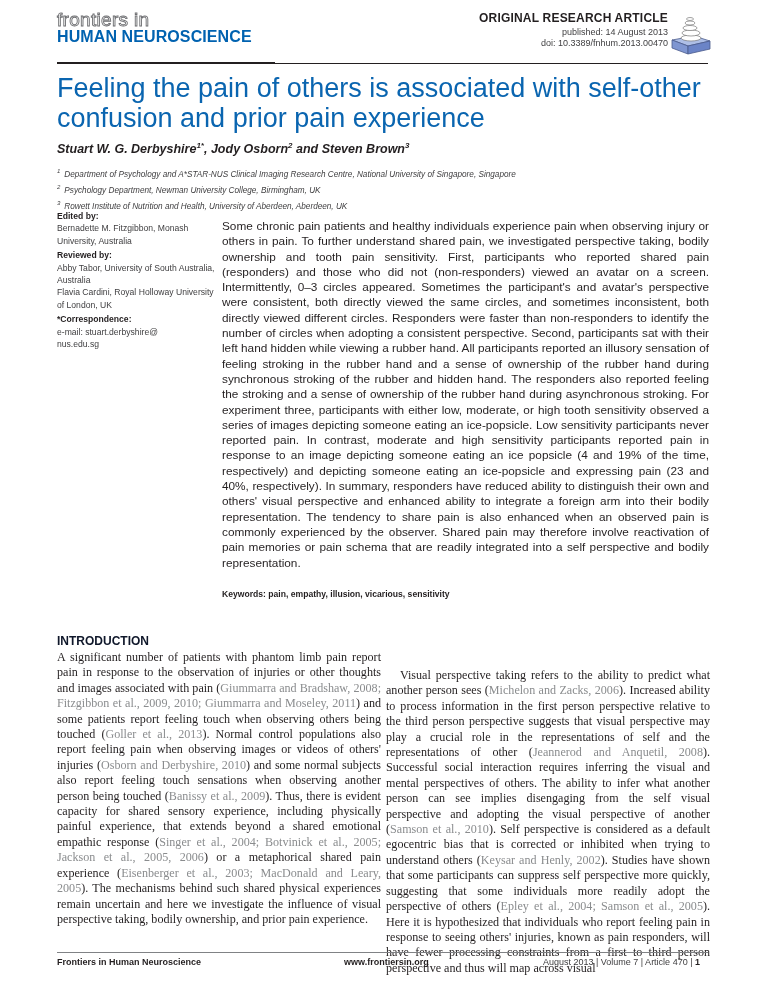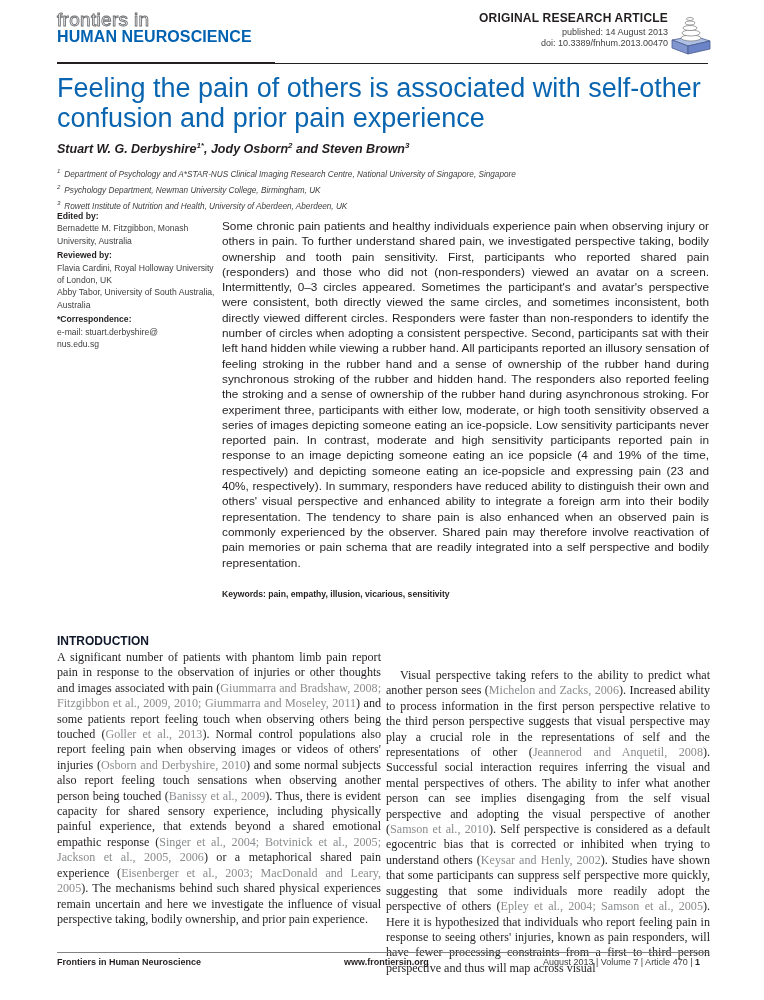--- a/index.html
+++ b/index.html
@@ -87,22 +87,22 @@
   <div><sup>3</sup><span>Rowett Institute of Nutrition and Health, University of Aberdeen, Aberdeen, UK</span></div>
 </div>
 
 <div class="sidebar sans">
   <div class="block">
     <div class="lbl">Edited by:</div>
     <div>Bernadette M. Fitzgibbon, Monash University, Australia</div>
   </div>
   <div class="block">
     <div class="lbl">Reviewed by:</div>
+    <div>Abby Tabor, University of South Australia, Australia</div>
     <div>Flavia Cardini, Royal Holloway University of London, UK</div>
-    <div>Abby Tabor, University of South Australia, Australia</div>
   </div>
   <div class="block">
     <div class="lbl">*Correspondence:</div>
     <div><span>e-mail: stuart.derbyshire@</span><br><span>nus.edu.sg</span></div>
   </div>
 </div>
 
 <div class="abstract sans">Some chronic pain patients and healthy individuals experience pain when observing injury or others in pain. To further understand shared pain, we investigated perspective taking, bodily ownership and tooth pain sensitivity. First, participants who reported shared pain (responders) and those who did not (non-responders) viewed an avatar on a screen. Intermittently, 0–3 circles appeared. Sometimes the participant's and avatar's perspective were consistent, both directly viewed the same circles, and sometimes inconsistent, both directly viewed different circles. Responders were faster than non-responders to identify the number of circles when adopting a consistent perspective. Second, participants sat with their left hand hidden while viewing a rubber hand. All participants reported an illusory sensation of feeling stroking in the rubber hand and a sense of ownership of the rubber hand during synchronous stroking of the rubber and hidden hand. The responders also reported feeling the stroking and a sense of ownership of the rubber hand during asynchronous stroking. For experiment three, participants with either low, moderate, or high tooth sensitivity observed a series of images depicting someone eating an ice-popsicle. Low sensitivity participants never reported pain. In contrast, moderate and high sensitivity participants reported pain in response to an image depicting someone eating an ice popsicle (4 and 19% of the time, respectively) and depicting someone eating an ice-popsicle and expressing pain (23 and 40%, respectively). In summary, responders have reduced ability to distinguish their own and others' visual perspective and enhanced ability to integrate a foreign arm into their bodily representation. The tendency to share pain is also enhanced when an observed pain is commonly experienced by the observer. Shared pain may therefore involve reactivation of pain memories or pain schema that are readily integrated into a self perspective and bodily representation.</div>
 <div class="keywords sans">Keywords: pain, empathy, illusion, vicarious, sensitivity</div>
 

